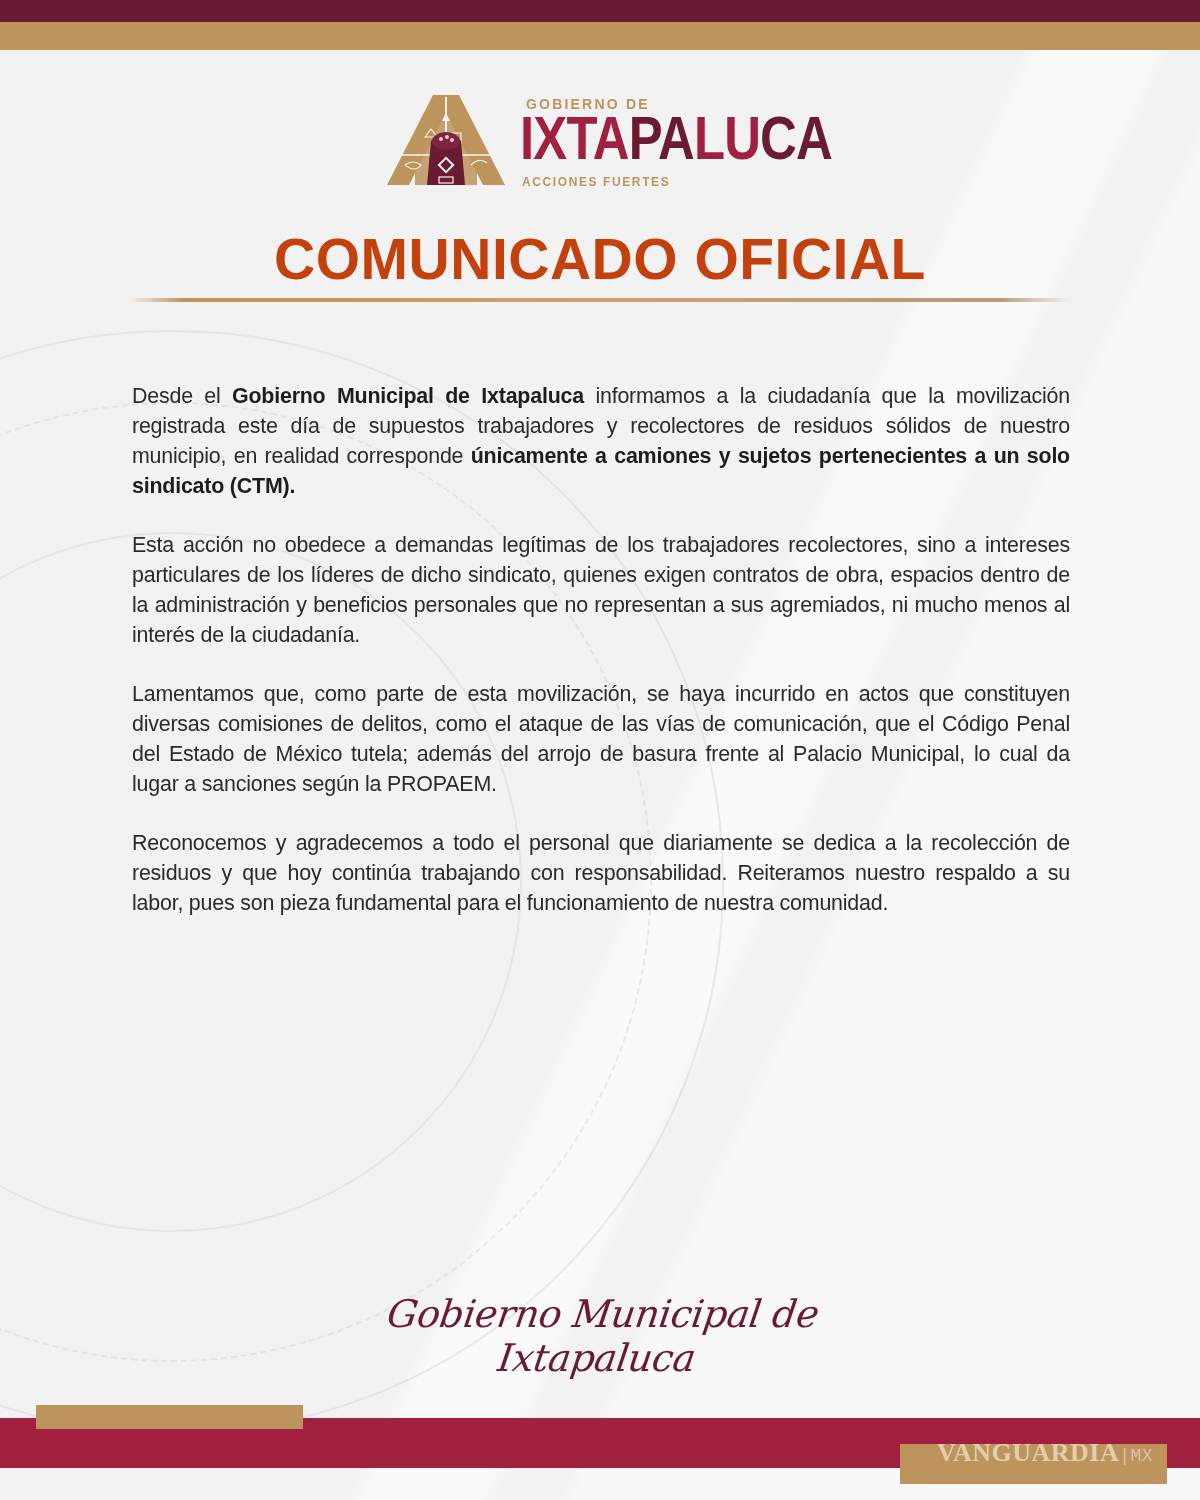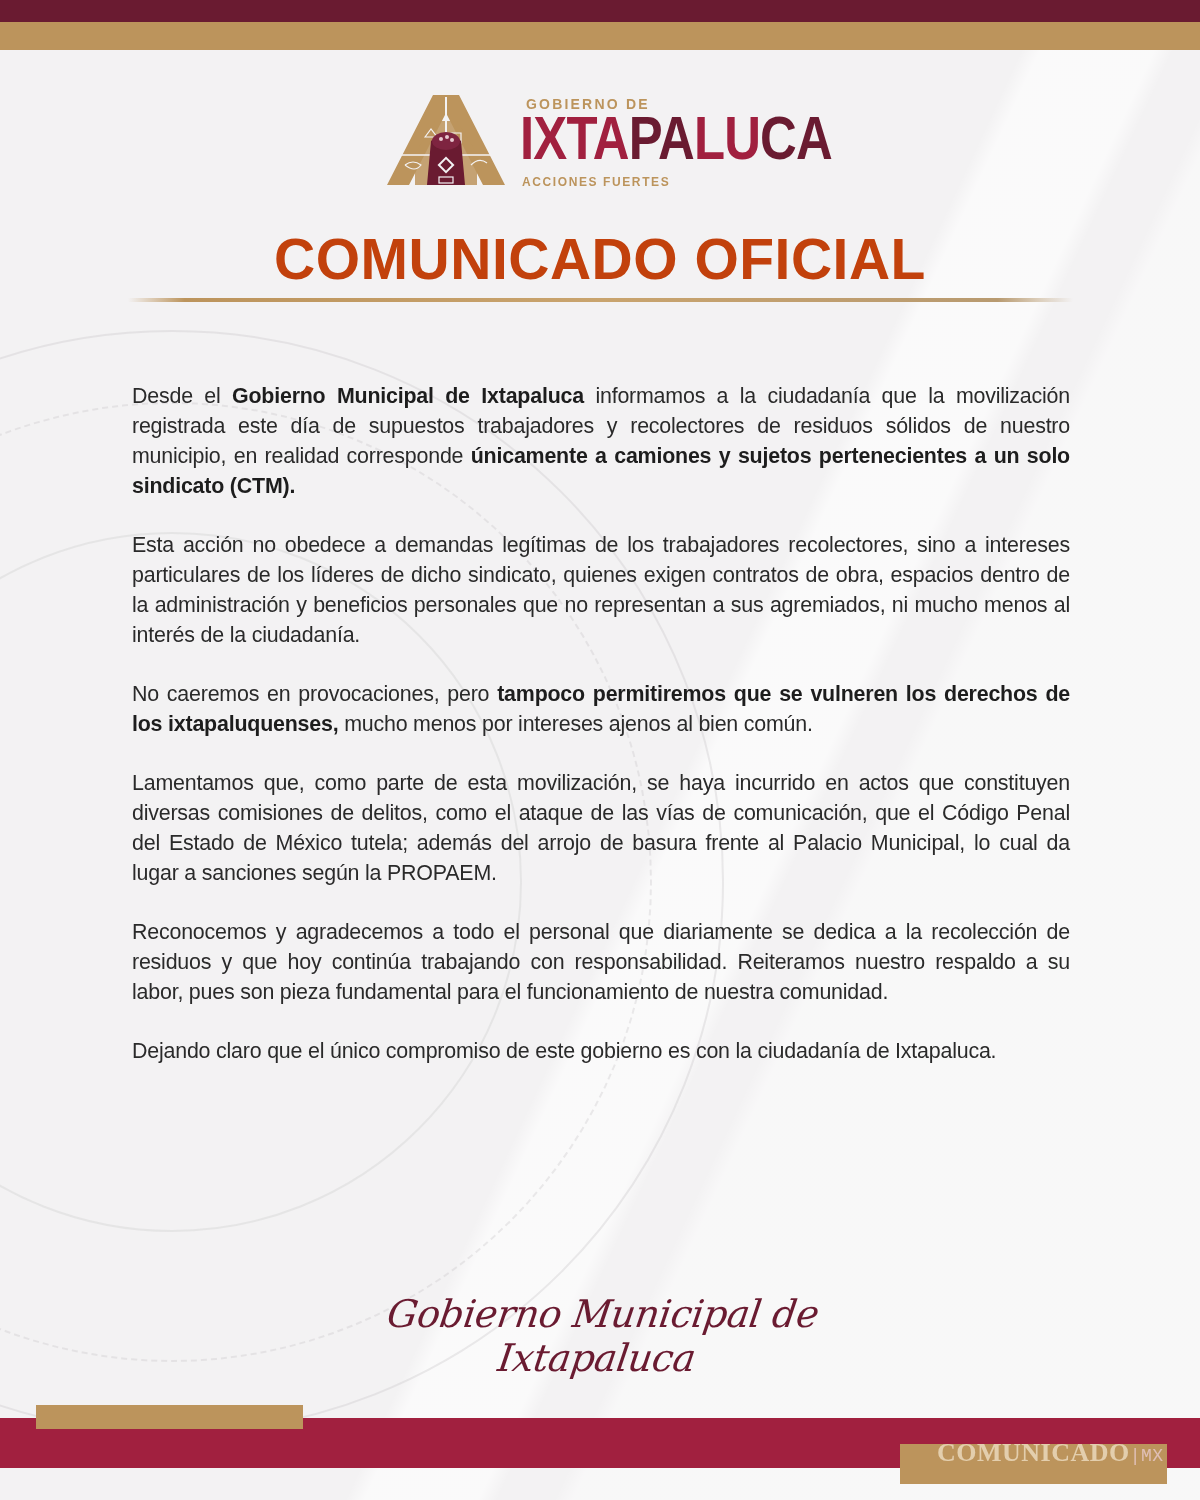--- a/index.html
+++ b/index.html
@@ -104,24 +104,22 @@
     <div class="acciones">ACCIONES FUERTES</div>
   </div>
 </div>
 
 <div class="title">COMUNICADO OFICIAL</div>
 <div class="divider"></div>
 
 <div class="body">
   <p class="para"><span>Desde el </span><b>Gobierno Municipal de Ixtapaluca</b><span> informamos a la ciudadanía que la movilización registrada este día de supuestos trabajadores y recolectores de residuos sólidos de nuestro municipio, en realidad corresponde </span><b>únicamente a camiones y sujetos pertenecientes a un solo sindicato  (CTM).</b></p>
   <p class="para"><span>Esta acción no obedece a demandas legítimas de los trabajadores recolectores, sino a intereses particulares de los líderes de dicho sindicato, quienes exigen contratos de obra, espacios dentro de la administración y beneficios personales que no representan a sus agremiados, ni mucho menos al interés de la ciudadanía.</span></p>
-  <p class="para"><span>No caeremos en provocaciones, pero </span><b>tampoco permitiremos que se vulneren los derechos de los ixtapaluquenses,</b><span> mucho menos  por intereses ajenos al bien común.</span></p>
   <p class="para"><span>Lamentamos que, como parte de esta movilización, se haya incurrido en actos que constituyen diversas comisiones de delitos, como el ataque de las vías de comunicación, que el Código Penal del Estado de México tutela; además del  arrojo de basura frente al Palacio Municipal, lo cual da lugar a sanciones según la PROPAEM.</span></p>
   <p class="para"><span>Reconocemos y agradecemos a todo el personal que diariamente se dedica a la recolección de residuos y que hoy continúa trabajando con responsabilidad. Reiteramos nuestro respaldo a su labor, pues son pieza fundamental para el funcionamiento de nuestra comunidad.</span></p>
-  <p class="para"><span>Dejando claro que el único compromiso de este gobierno es con la ciudadanía de Ixtapaluca.</span></p>
 </div>
 
 <div class="signature">Gobierno Municipal de Ixtapaluca</div>
 
 <div class="bottom-band"></div>
 <div class="bottom-gold-left"></div>
 <div class="bottom-gold-right"></div>
-<div class="vanguardia"><span>COMUNICADO</span><span class="mx">|MX</span></div>
+<div class="vanguardia"><span>VANGUARDIA</span><span class="mx">|MX</span></div>
 
 </body></html>

